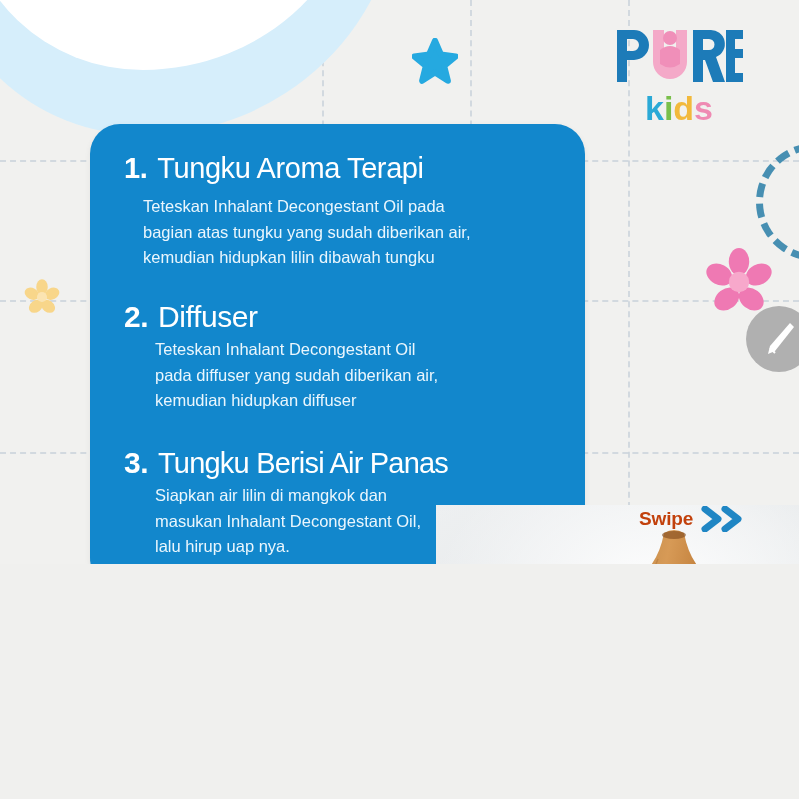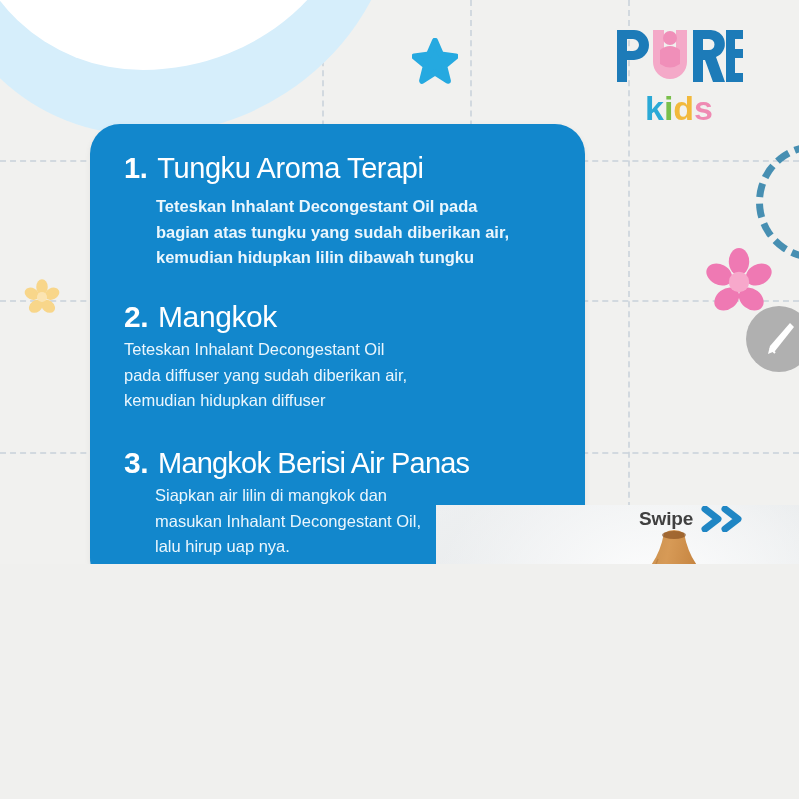--- a/index.html
+++ b/index.html
@@ -60,22 +60,22 @@
     font-size:30px;font-weight:normal;letter-spacing:-0.4px;white-space:nowrap;
   }
   .step-1 .step-num{font-size:29px;}
   .step-1 .step-title{font-size:29px;}
   .step-3 .step-title{font-size:29px;letter-spacing:-0.8px;}
 
   .step-body{
     color:#eaf6fd;font-size:16.5px;line-height:1.55;margin-top:8px;
     white-space:pre-line;
   }
-  .step-1 .step-body{margin-left:32px;margin-top:9px;font-weight:bold;}
-  .step-2 .step-body{margin-top:3px;}
+  .step-1 .step-body{margin-left:19px;margin-top:9px;}
+  .step-2 .step-body{margin-left:31px;margin-top:3px;}
   .step-3 .step-body{margin-left:31px;margin-top:3px;}
 
   
   .pencil-btn{
     position:absolute;left:746px;top:306px;width:66px;height:66px;border-radius:50%;
     background:#b0b0b0;
   }
   .pencil-btn svg{position:absolute;left:16px;top:15px;}
 
   
@@ -116,21 +116,21 @@
   .pbox-3 .pb-art{background:radial-gradient(circle at 50% 45%,#f49bc4 0%,#ef79b3 50%,rgba(239,121,179,0) 70%);}
   .pb-txt{font-size:4px;color:#5b6b76;text-align:center;margin-top:2px;line-height:5px;}
   .pb-peng{margin:4px auto 0;width:22px;height:24px;}
   .pb-peng svg{display:block;}
   .pb-foot{font-size:3.5px;color:#8b99a3;text-align:center;margin-top:2px;}
 
   
   .swipe{
     position:absolute;right:54px;bottom:32px;display:flex;align-items:center;gap:8px;
   }
-  .swipe-label{color:#404040;font-size:19px;font-weight:bold;letter-spacing:-.2px;}
+  .swipe-label{color:#c2410c;font-size:19px;font-weight:bold;letter-spacing:-.2px;}
   .swipe-arrows svg{display:block;}
 </style>
 </head>
 <body>
 
 <div id="stage">
 
   <div class="grid-line grid-h" style="top:160px;"></div>
   <div class="grid-line grid-h" style="top:300px;"></div>
   <div class="grid-line grid-h" style="top:452px;"></div>
@@ -215,31 +215,31 @@
         <span class="step-title">Tungku Aroma Terapi</span>
       </div>
       <div class="step-body">Teteskan Inhalant Decongestant Oil pada
 bagian atas tungku yang sudah diberikan air,
 kemudian hidupkan lilin dibawah tungku</div>
     </div>
 
     <div class="step step-2">
       <div class="step-head">
         <span class="step-num">2.</span>
-        <span class="step-title">Mangkok</span>
+        <span class="step-title">Diffuser</span>
       </div>
       <div class="step-body">Teteskan Inhalant Decongestant Oil
 pada diffuser yang sudah diberikan air,
 kemudian hidupkan diffuser</div>
     </div>
 
     <div class="step step-3">
       <div class="step-head">
         <span class="step-num">3.</span>
-        <span class="step-title">Mangkok Berisi Air Panas</span>
+        <span class="step-title">Tungku Berisi Air Panas</span>
       </div>
       <div class="step-body">Siapkan air lilin di mangkok dan
 masukan Inhalant Decongestant Oil,
 lalu hirup uap nya.</div>
     </div>
 
   </div>
 
   <div class="pencil-btn">
     <svg width="34" height="36" viewBox="0 0 34 36">

